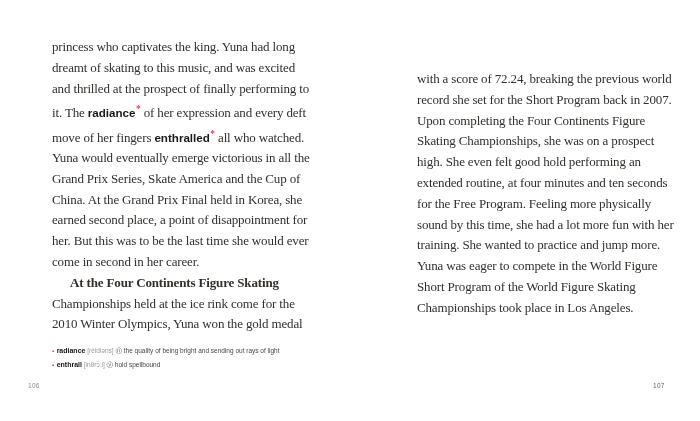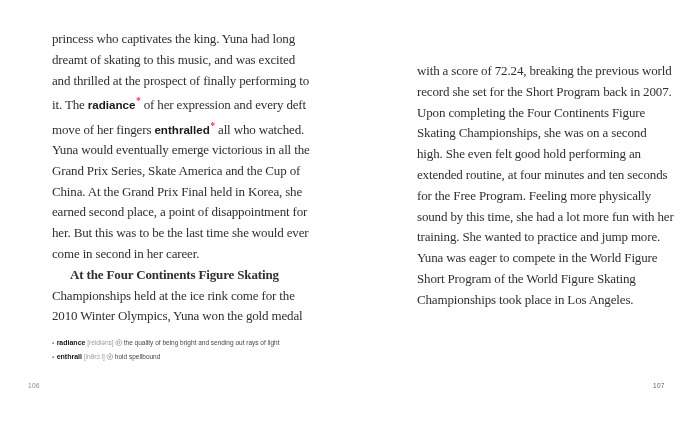--- a/index.html
+++ b/index.html
@@ -3,21 +3,21 @@
 <meta charset="utf-8">
 <style>
   html, body { margin: 0; padding: 0; }
   body {
     width: 700px; height: 421px;
     background: #ffffff;
     position: relative;
     overflow: hidden;
     font-family: "Liberation Serif", "DejaVu Serif", serif;
   }
-  .page { position: absolute; top: 0; height: 379px; padding-left: 36px; }
+  .page { position: absolute; top: 8px; height: 379px; padding-left: 36px; }
   .page.left  { left: 0;   width: 350px; }
   .page.right { left: 350px; width: 350px; margin-top: 32px; }
 
   .text-block { position: absolute; top: 29px; }
   .page.left  .text-block { left: 52px; }
   .page.right .text-block { left: 67px; } 
 
   .line {
     font-size: 13px;
     line-height: 20.8px;
@@ -90,21 +90,21 @@
       <div class="footnote"><span class="fn-bullet">▪</span><span class="fn-term">radiance</span><span class="fn-pron"> [réidiəns] </span><span class="fn-pos">ⓝ</span><span class="fn-def"> the quality of being bright and sending out rays of light</span></div>
       <div class="footnote"><span class="fn-bullet">▪</span><span class="fn-term">enthrall</span><span class="fn-pron"> [inθrɔ́ːl] </span><span class="fn-pos">ⓥ</span><span class="fn-def"> hold spellbound</span></div>
     </div>
 </section>
 
 <section class="page right">
   <div class="text-block">
       <div class="line"><span class="seg-normal">with a score of 72.24, breaking the previous world</span></div>
       <div class="line"><span class="seg-normal">record she set for the Short Program back in 2007.</span></div>
       <div class="line"><span class="seg-normal">Upon completing the Four Continents Figure</span></div>
-      <div class="line"><span class="seg-normal">Skating Championships, she was on a second</span></div>
+      <div class="line"><span class="seg-normal">Skating Championships, she was on a prospect</span></div>
       <div class="line"><span class="seg-normal">high. She even felt good hold performing an</span></div>
       <div class="line"><span class="seg-normal">extended routine, at four minutes and ten seconds</span></div>
       <div class="line"><span class="seg-normal">for the Free Program. Feeling more physically</span></div>
       <div class="line"><span class="seg-normal">sound by this time, she had a lot more fun with her</span></div>
       <div class="line"><span class="seg-normal">training. She wanted to practice and jump more.</span></div>
       <div class="line"><span class="seg-normal">Yuna was eager to compete in the World Figure</span></div>
       <div class="line"><span class="seg-normal">Short Program of the World Figure Skating</span></div>
       <div class="line"><span class="seg-normal">Championships took place in Los Angeles.</span></div>
     </div>
 </section>

